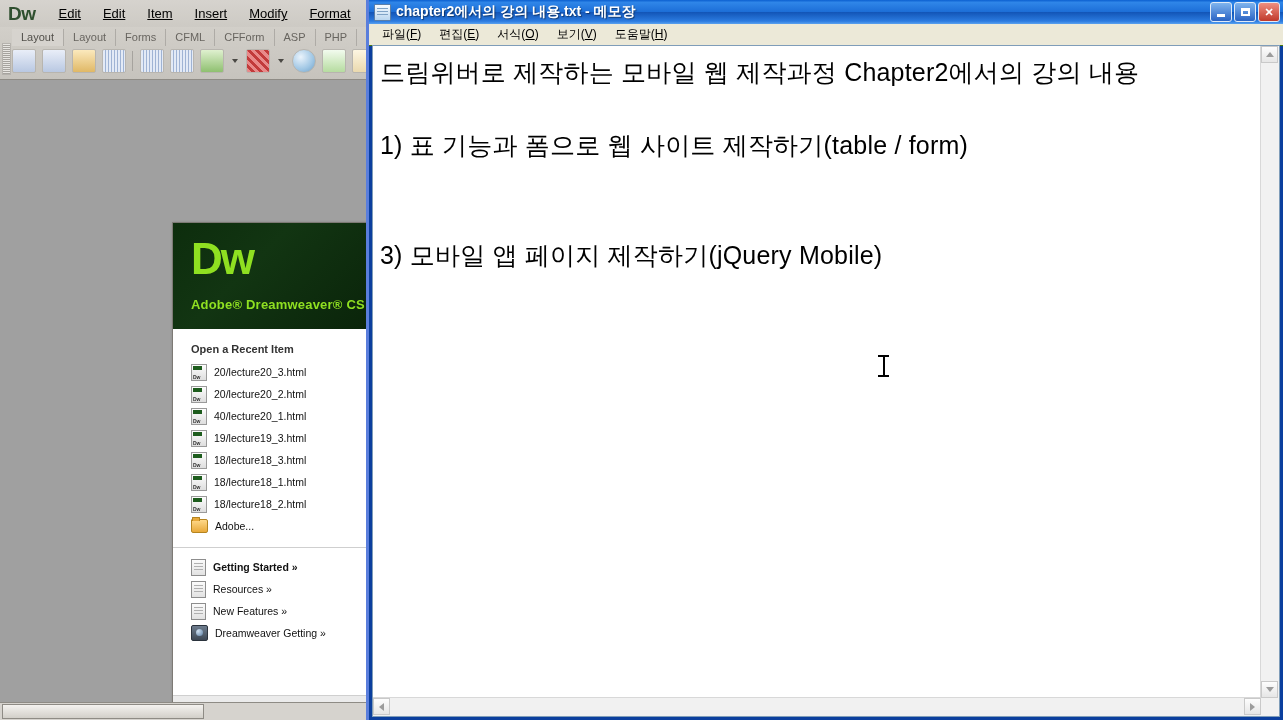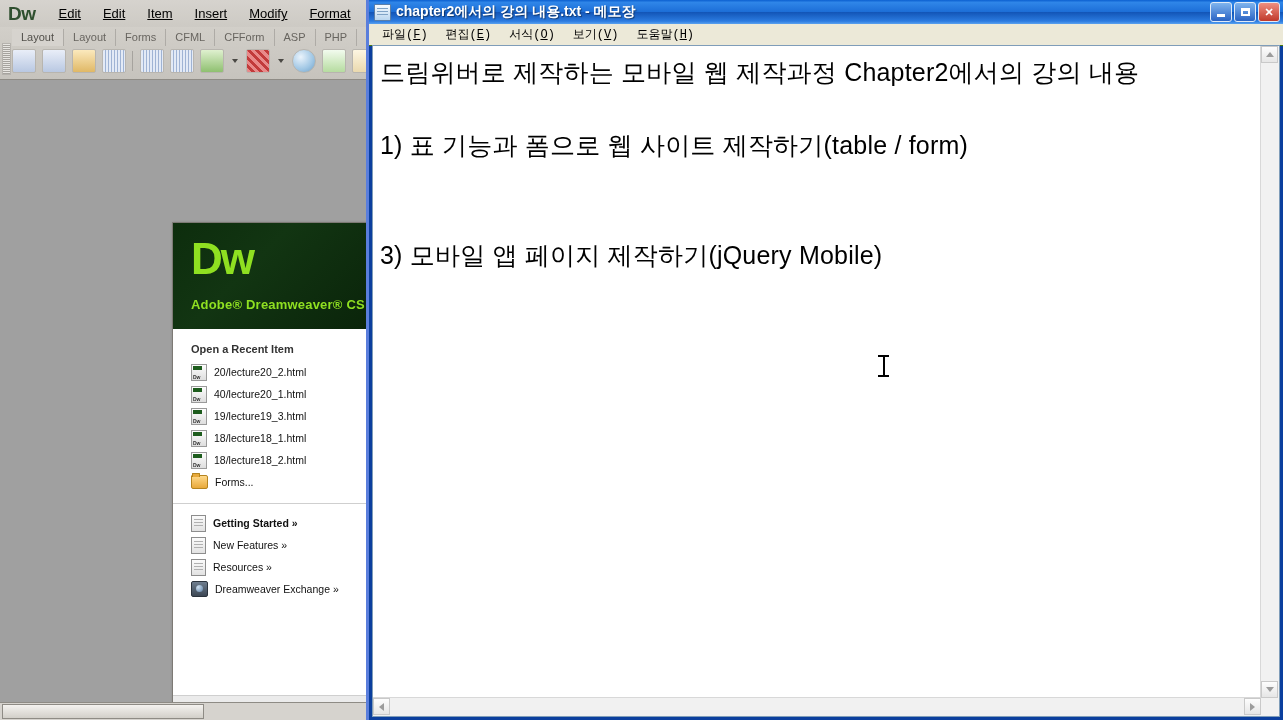--- a/index.html
+++ b/index.html
@@ -244,21 +244,20 @@
   }
   .np-btn.min, .np-btn.max { background: linear-gradient(#7fb4ee,#2a63c4); }
   .np-btn.close { background: linear-gradient(#ef8f80,#c0392b); }
   .np-btn .glyph-min { width: 8px; height: 3px; background: #fff; margin-top: 7px; }
   .np-btn .glyph-max { width: 9px; height: 8px; border: 2px solid #fff; border-top-width: 3px; box-sizing: border-box; }
 
   #np-menubar {
     height: 21px; background: #ece9d8;
     display: flex; align-items: flex-start; padding-left: 4px;
     border-bottom: 1px solid #4d7c0f;
-    font-family: Liberation Mono, monospace;
   }
   .np-menu-item {
     font-size: 12px; color: #000; padding: 2px 9px; white-space: nowrap;
   }
   .np-menu-item .u { text-decoration: underline; }
 
   #np-body {
     position: absolute; left: 3px; top: 45px; right: 3px; bottom: 3px;
     background: #fff;
     border: 1px solid #7f9db9;
@@ -369,62 +368,70 @@
         <div id="dw-welcome-banner">
           <div id="dw-banner-logo">Dw</div>
           <div id="dw-banner-sub">Adobe® Dreamweaver® CS</div>
         </div>
 
         <div class="wp-section-title">Open a Recent Item</div>
 
         <div class="wp-list">
           <div class="wp-item">
             <span class="ic-dwfile"></span>
+            <span class="label">20/lecture20_3.html</span>
+          </div>
+          <div class="wp-item">
+            <span class="ic-dwfile"></span>
             <span class="label">20/lecture20_2.html</span>
           </div>
           <div class="wp-item">
             <span class="ic-dwfile"></span>
             <span class="label">40/lecture20_1.html</span>
           </div>
           <div class="wp-item">
             <span class="ic-dwfile"></span>
             <span class="label">19/lecture19_3.html</span>
           </div>
           <div class="wp-item">
             <span class="ic-dwfile"></span>
+            <span class="label">18/lecture18_3.html</span>
+          </div>
+          <div class="wp-item">
+            <span class="ic-dwfile"></span>
             <span class="label">18/lecture18_1.html</span>
           </div>
           <div class="wp-item">
             <span class="ic-dwfile"></span>
             <span class="label">18/lecture18_2.html</span>
           </div>
           <div class="wp-item">
             <span class="ic-folder"></span>
-            <span class="label">Forms...</span>
+            <span class="label">Adobe...</span>
           </div>
         </div>
 
         <div class="wp-divider"></div>
 
         <div class="wp-list" style="padding-top:8px;">
           <div class="wp-item">
             <span class="ic-page"></span>
             <span class="label wp-bold">Getting Started »</span>
           </div>
           <div class="wp-item">
             <span class="ic-page"></span>
+            <span class="label">Resources »</span>
+          </div>
+          <div class="wp-item">
+            <span class="ic-page"></span>
             <span class="label">New Features »</span>
           </div>
           <div class="wp-item">
-            <span class="ic-page"></span>
-            <span class="label">Resources »</span>
-          </div>
-          <div class="wp-item">
             <span class="ic-exch"></span>
-            <span class="label">Dreamweaver Exchange »</span>
+            <span class="label">Dreamweaver Getting »</span>
           </div>
         </div>
 
         <div id="wp-footer">
           <div class="wp-item">
             <span class="wp-checkbox"></span>
             <span class="label">Don't show again</span>
           </div>
         </div>
       </div>

